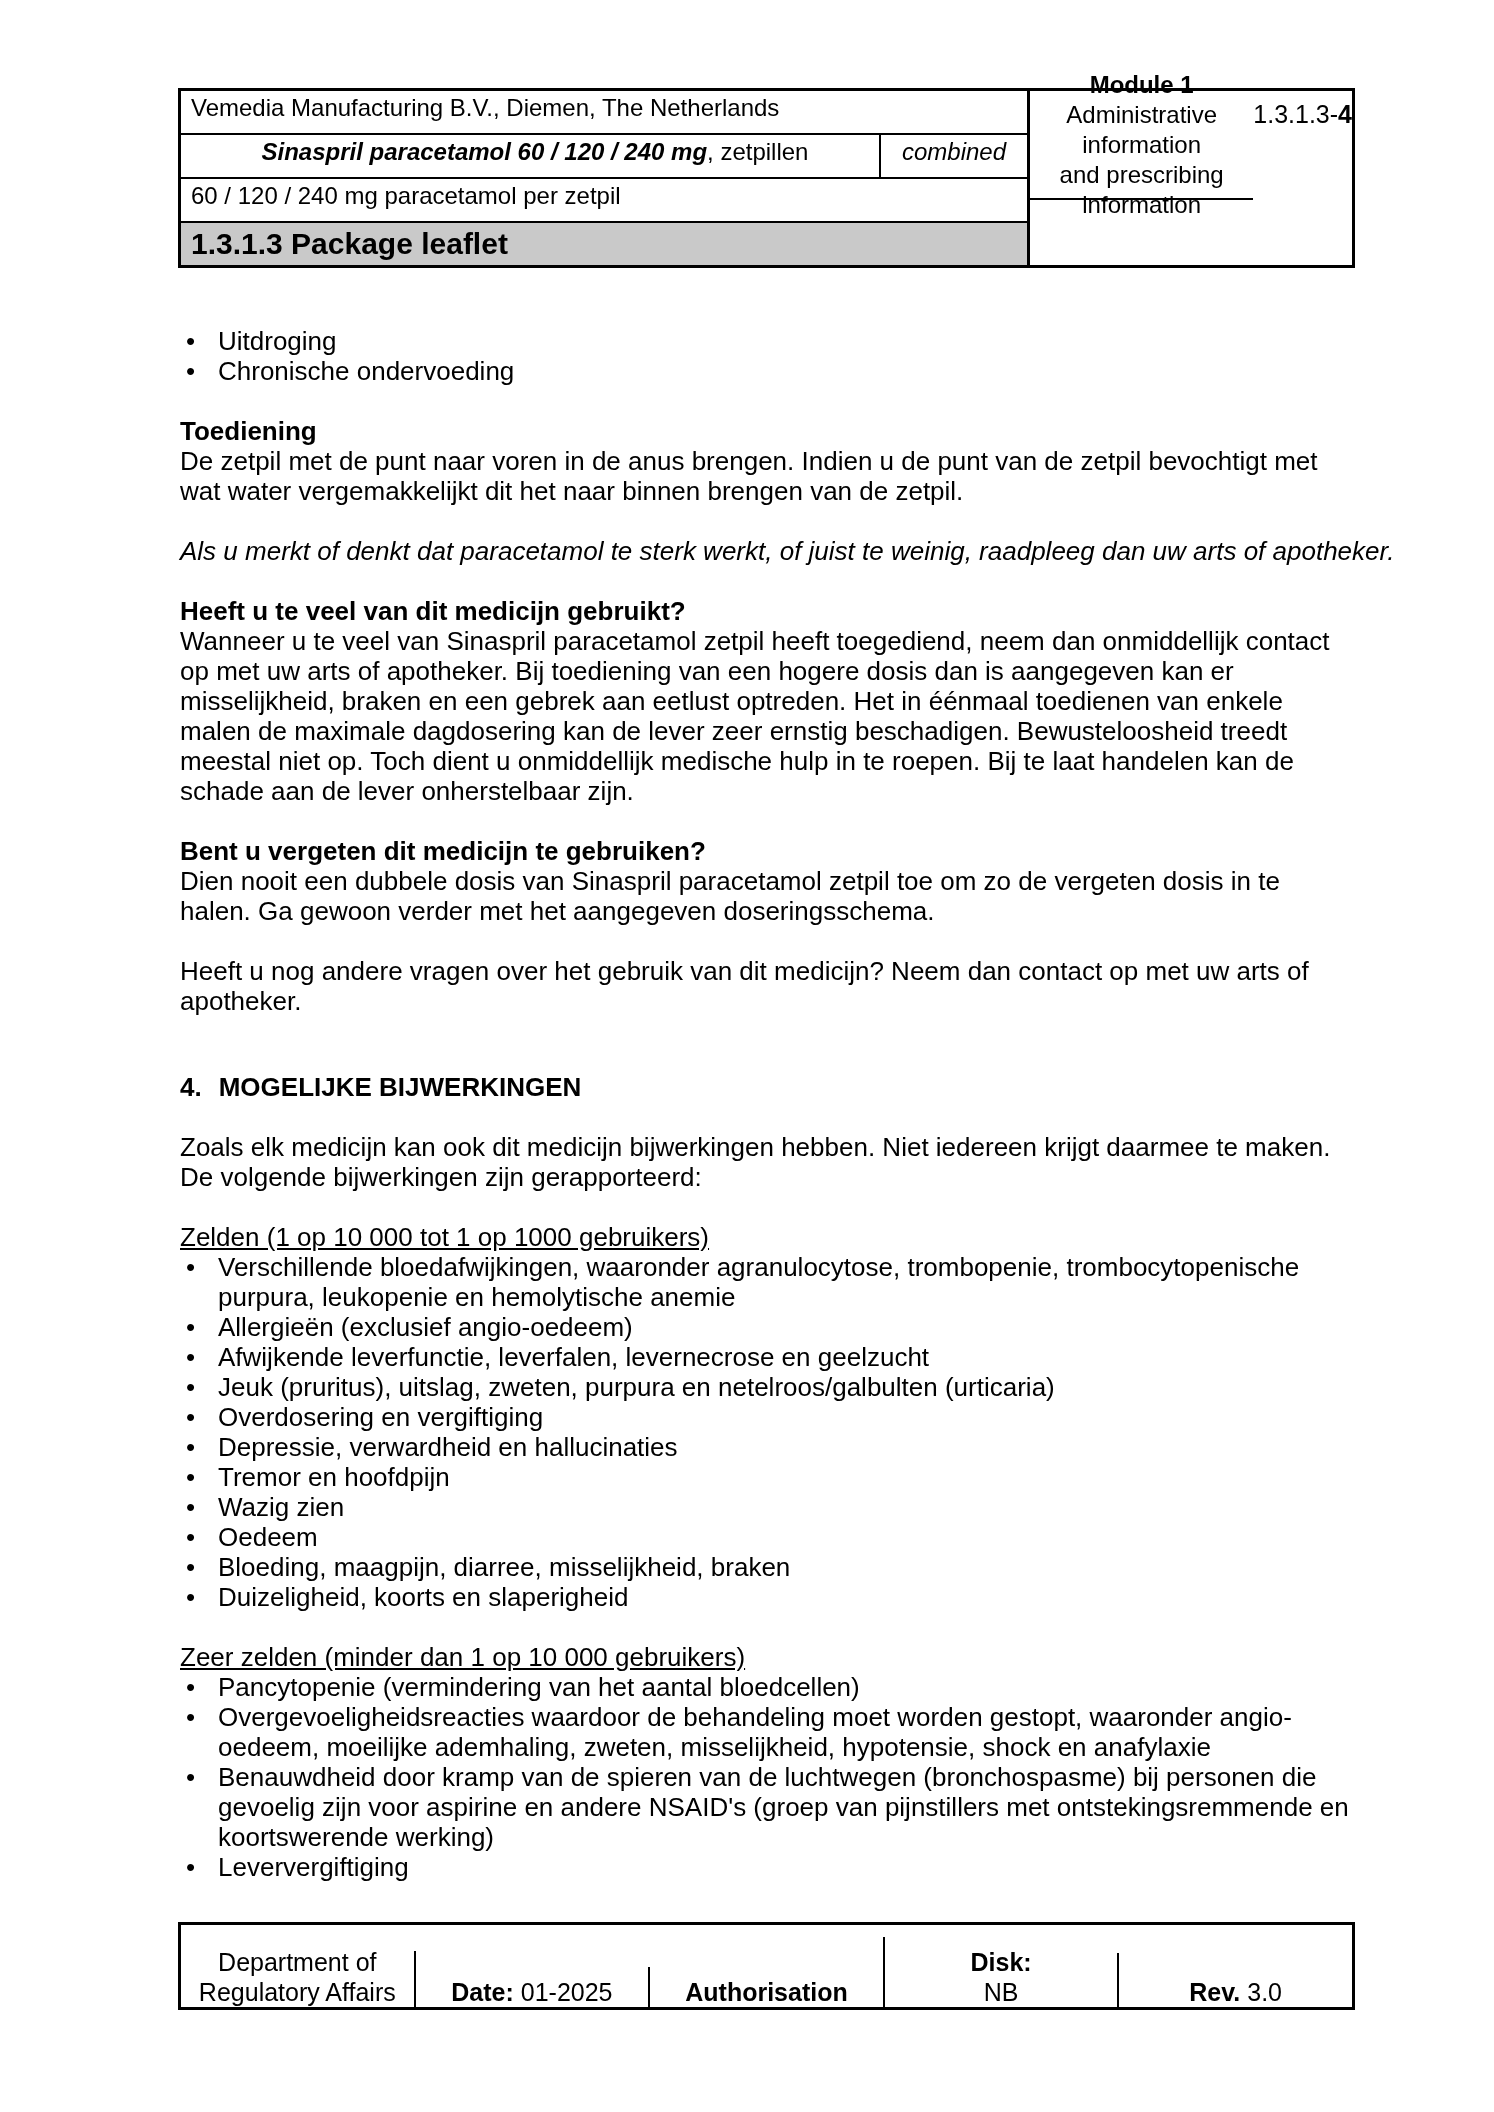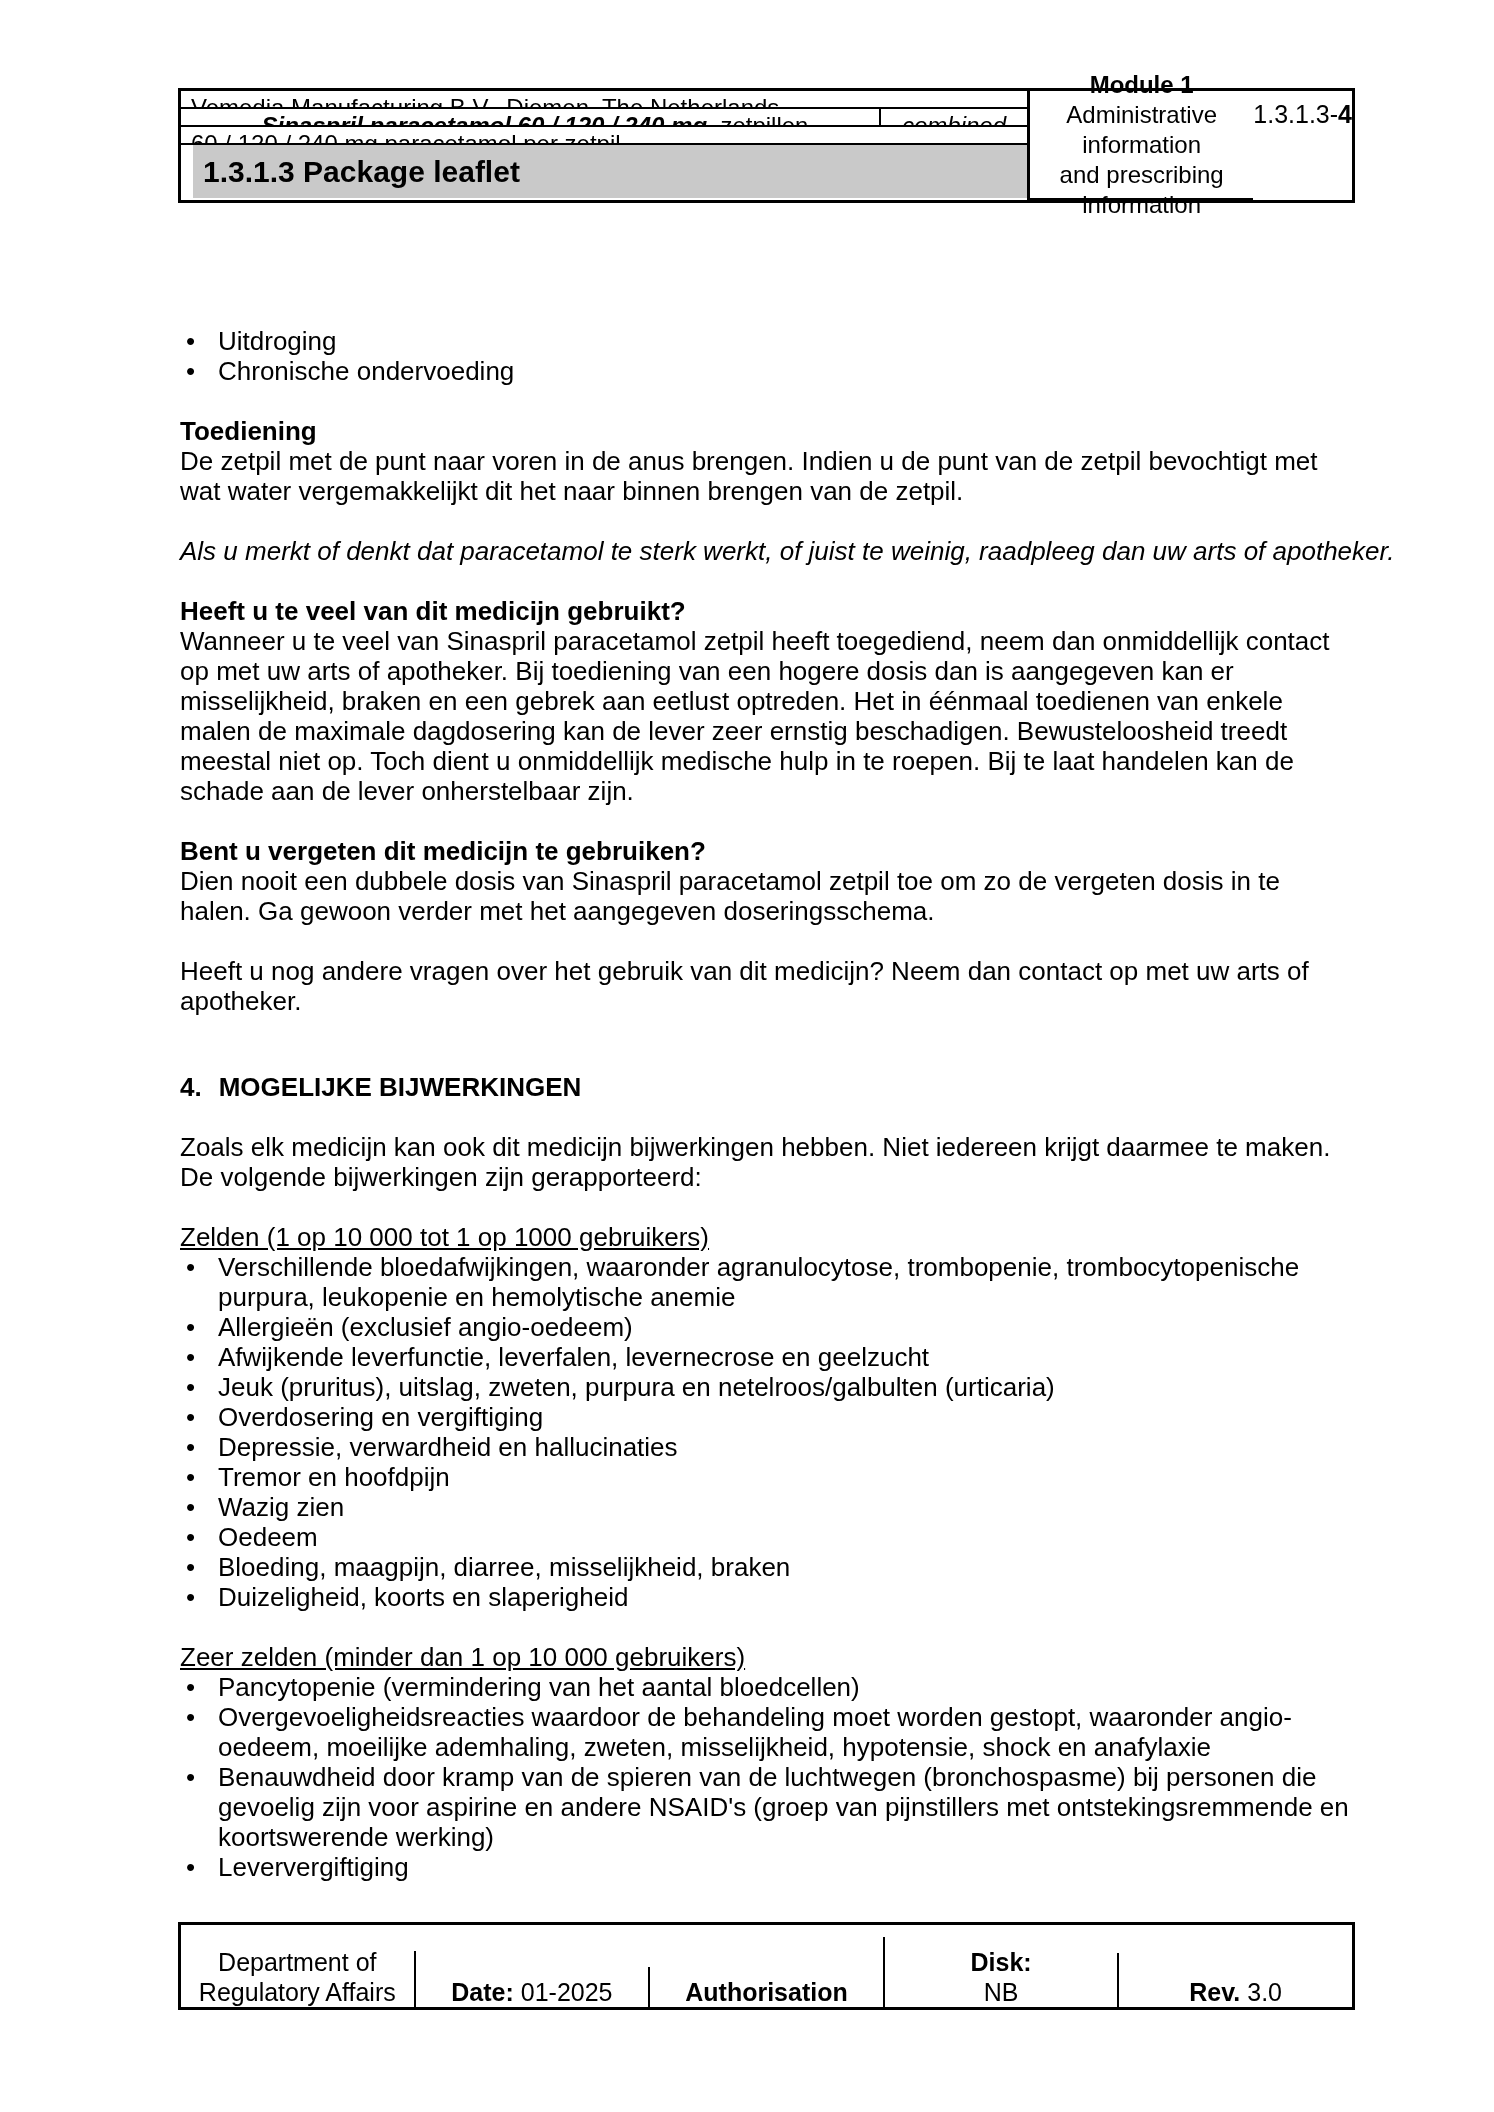--- a/index.html
+++ b/index.html
@@ -18,46 +18,45 @@
   .htable {
     position: absolute;
     left: 178px;
     top: 88px;
     width: 1177px;
     display: flex;
     border: 3px solid #000;
   }
   .hleft { flex: 1; display: flex; flex-direction: column; border-right: 3px solid #000; }
   .hrow {
-    height: 18px;
+    height: 44px;
     border-bottom: 2px solid #000;
     font-size: 24px;
     line-height: 33px;
     padding-left: 10px;
     white-space: nowrap;
     overflow: hidden;
   }
   .hrow2 { display: flex; padding-left: 0; }
   .hproduct { flex: 1; padding-left: 10px; text-align: center; }
   .hproduct .pname { font-weight: bold; font-style: italic; }
   .hcombined {
     width: 148px;
     border-left: 2px solid #000;
     text-align: center;
     font-style: italic;
     padding-left: 0;
   }
   .htitlebar {
-    height: 53px;
+    height: 42px;
     display: flex;
     align-items: center;
     padding-left: 10px;
     font-size: 30px;
     font-weight: bold;
-    margin-left: 12px;
   }
   .hright { width: 322px; display: flex; }
   .hmodule {
     height: 109px;
     border-bottom: 2px solid #000;
     display: flex;
     flex-direction: column;
     align-items: center;
     justify-content: center;
     font-size: 24px;

